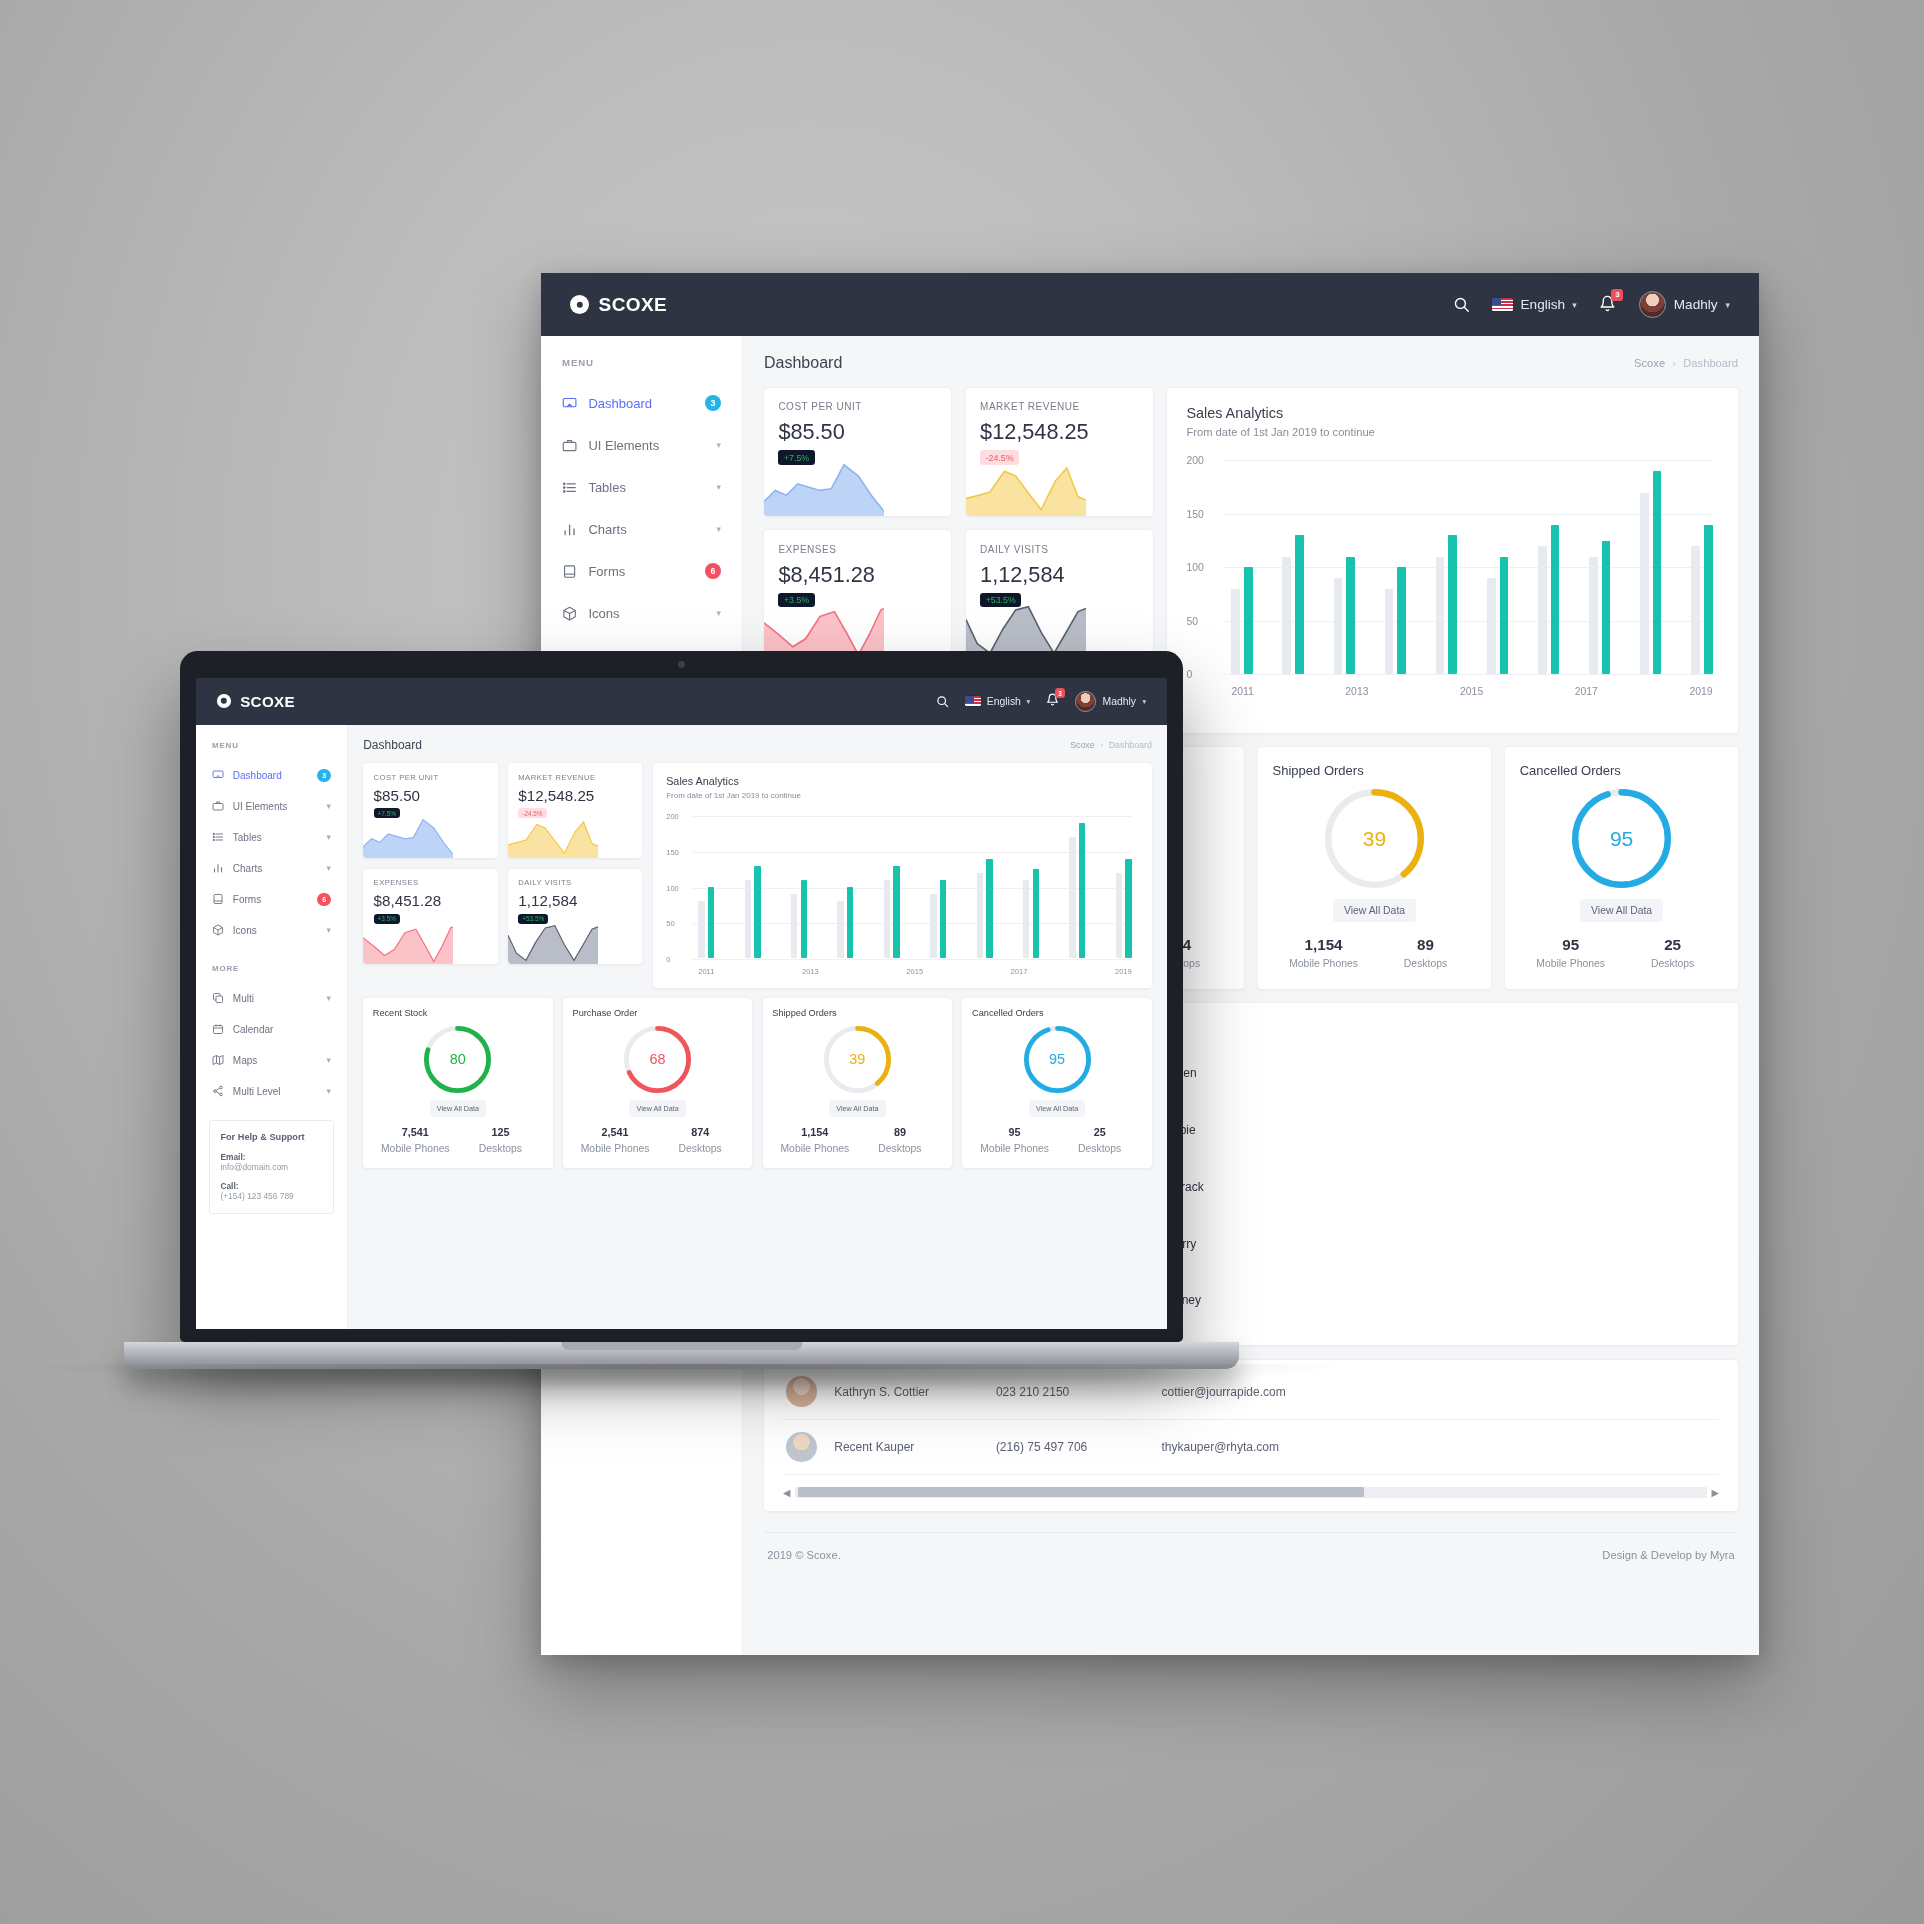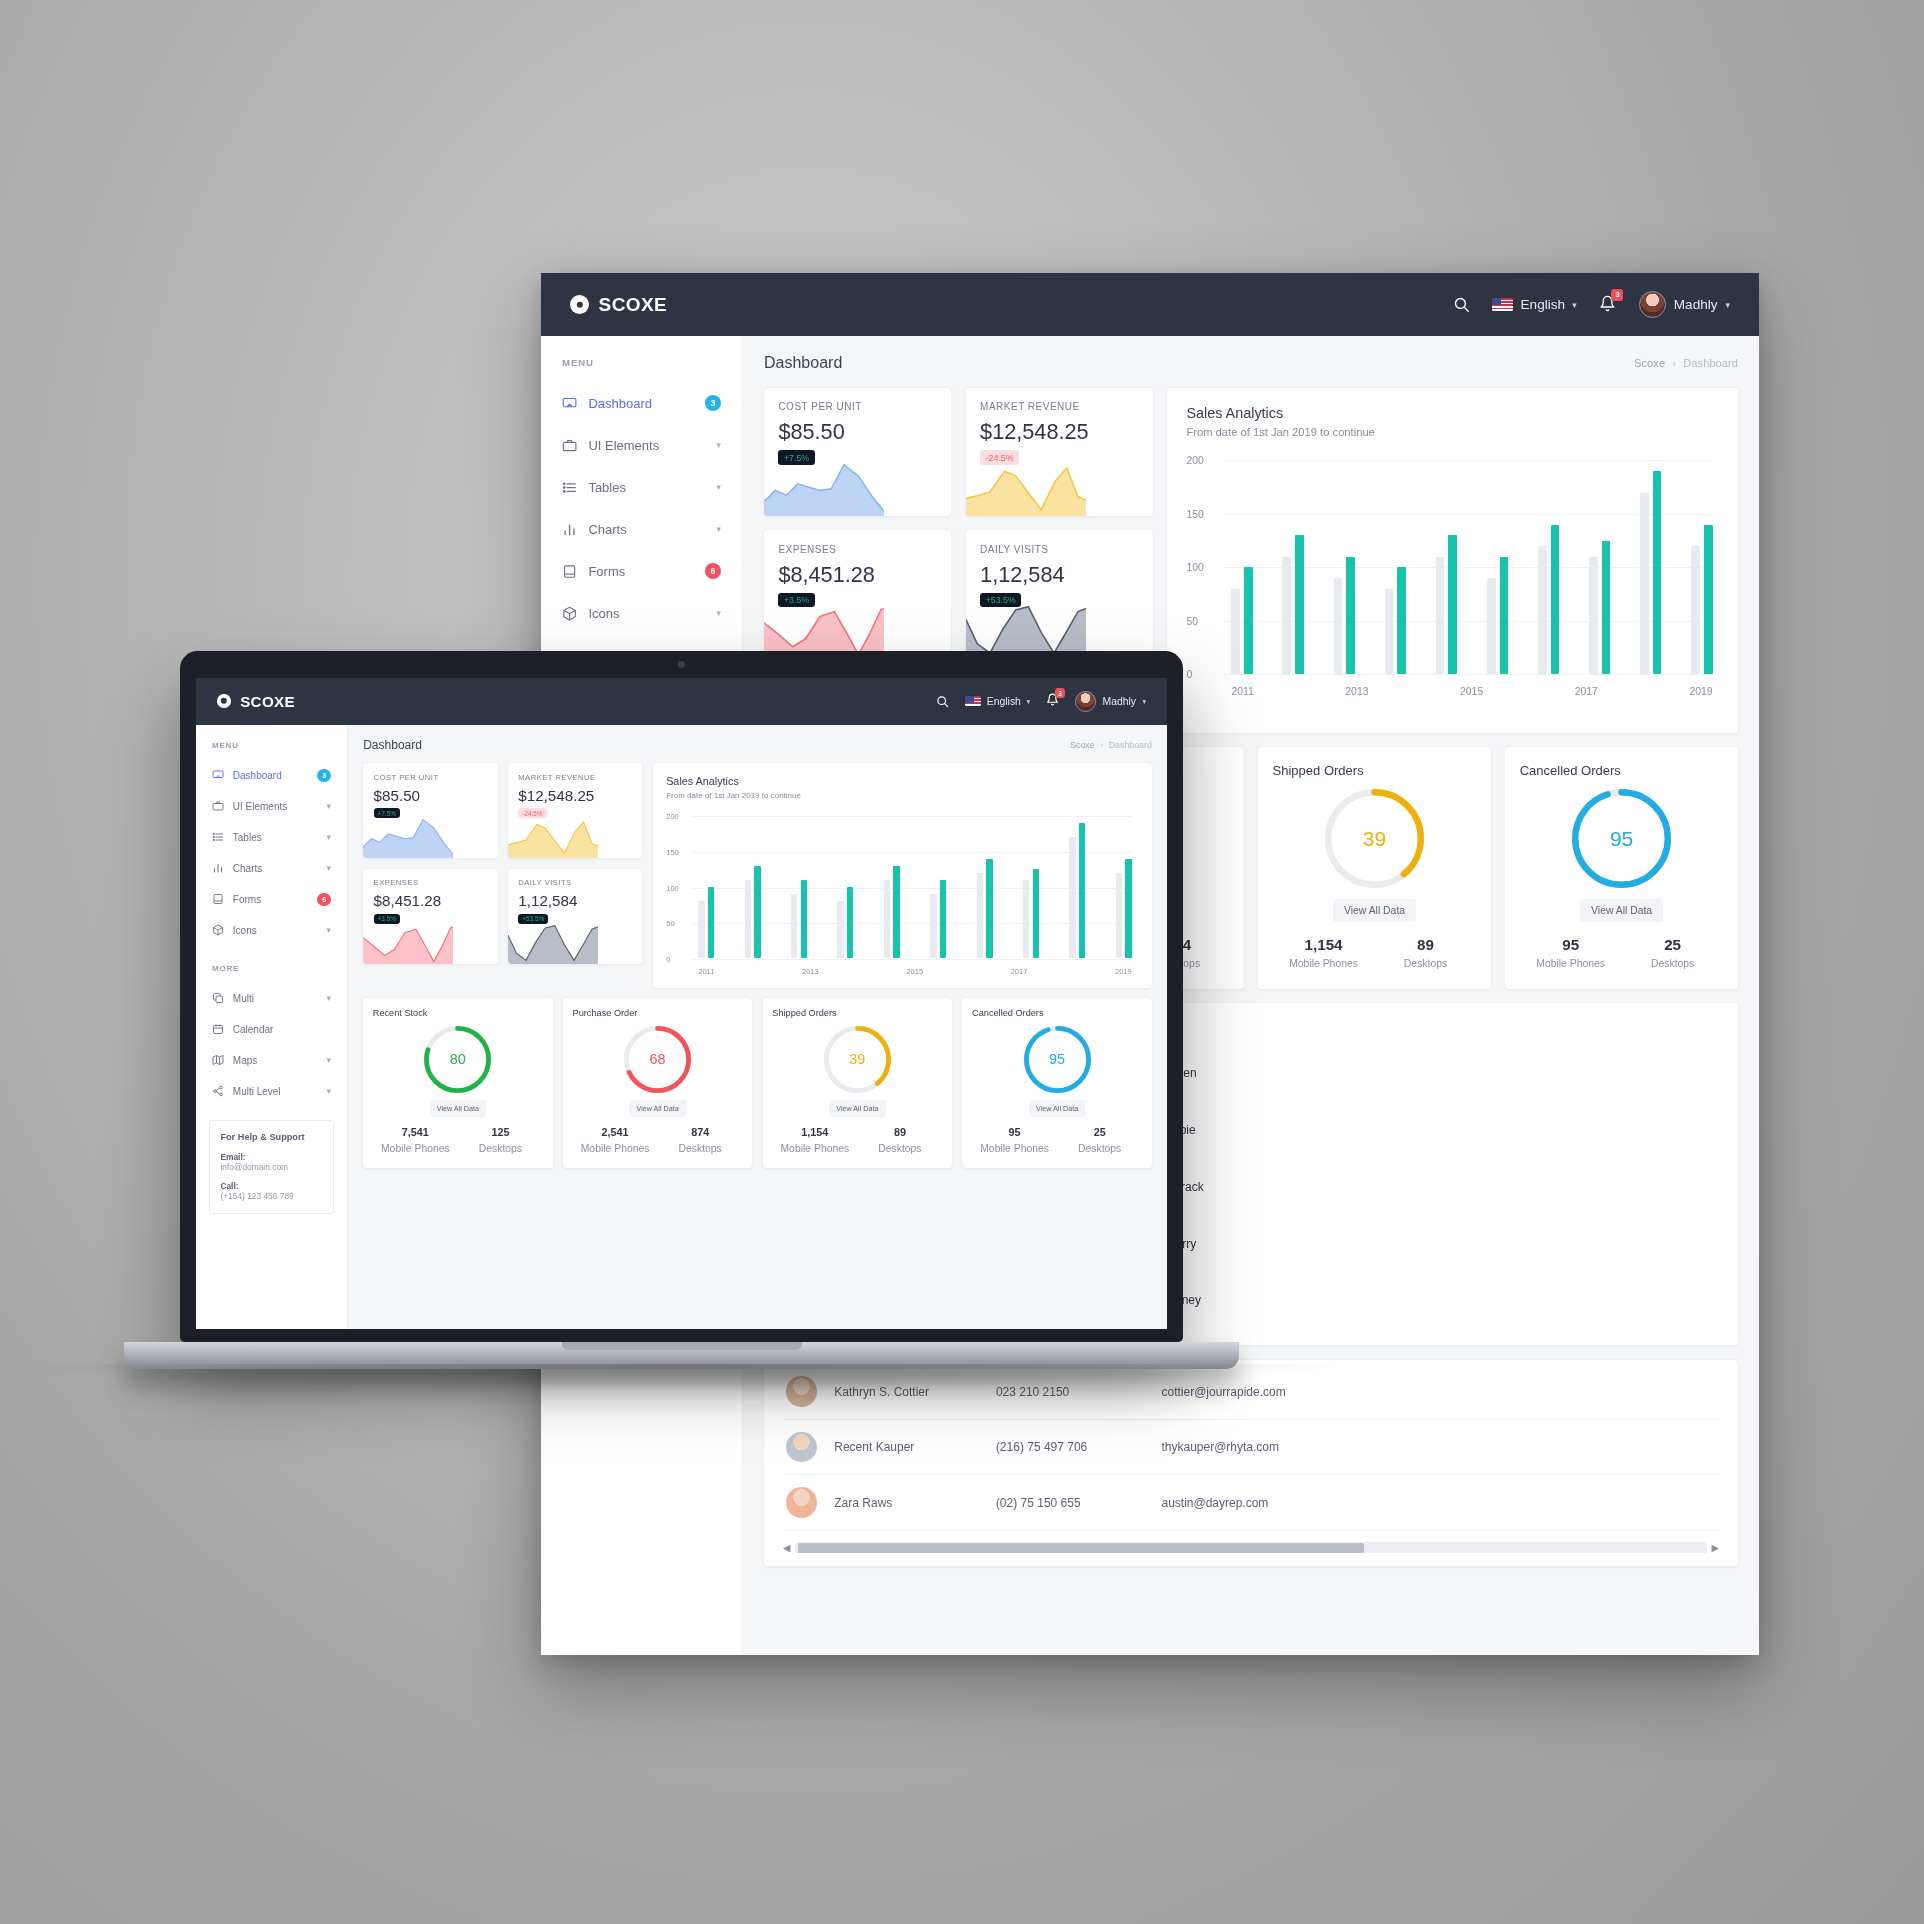--- a/index.html
+++ b/index.html
@@ -611,36 +611,34 @@
               <span class="cname">Kathryn S. Cottier</span>
               <span class="cphone">023 210 2150</span>
               <span class="cmail">cottier@jourrapide.com</span>
             </div>
             <div class="crow">
               <span class="cav" style="background:radial-gradient(circle at 50% 34%, #f2d6c4 0 32%, #bfc6cf 33% 100%)"></span>
               <span class="cname">Recent Kauper</span>
               <span class="cphone">(216) 75 497 706</span>
               <span class="cmail">thykauper@rhyta.com</span>
             </div>
-            <div class="crow">
-              <span class="cav" style="background:radial-gradient(circle at 50% 34%, #f2d6c4 0 32%, #f0b49a 33% 100%)"></span>
-              <span class="cname">Zara Raws</span>
-              <span class="cphone">(02) 75 150 655</span>
-              <span class="cmail">austin@dayrep.com</span>
-            </div>
           </div>
         <div class="hscroll">
           <span class="hs-arrow">◀</span>
           <span class="hs-track">
               <span class="hs-thumb"></span>
             </span>
           <span class="hs-arrow">▶</span>
         </div>
       </div>
 
+      <div class="footer">
+        <span>2019 © Scoxe.</span>
+        <span>Design &amp; Develop by Myra</span>
+      </div>
     </div>
   </div>
 </div>
 
 <div class="laptop">
   <div class="lid">
     <div class="cam"></div>
     <div class="screen">
 
       <div class="lp-topbar">

